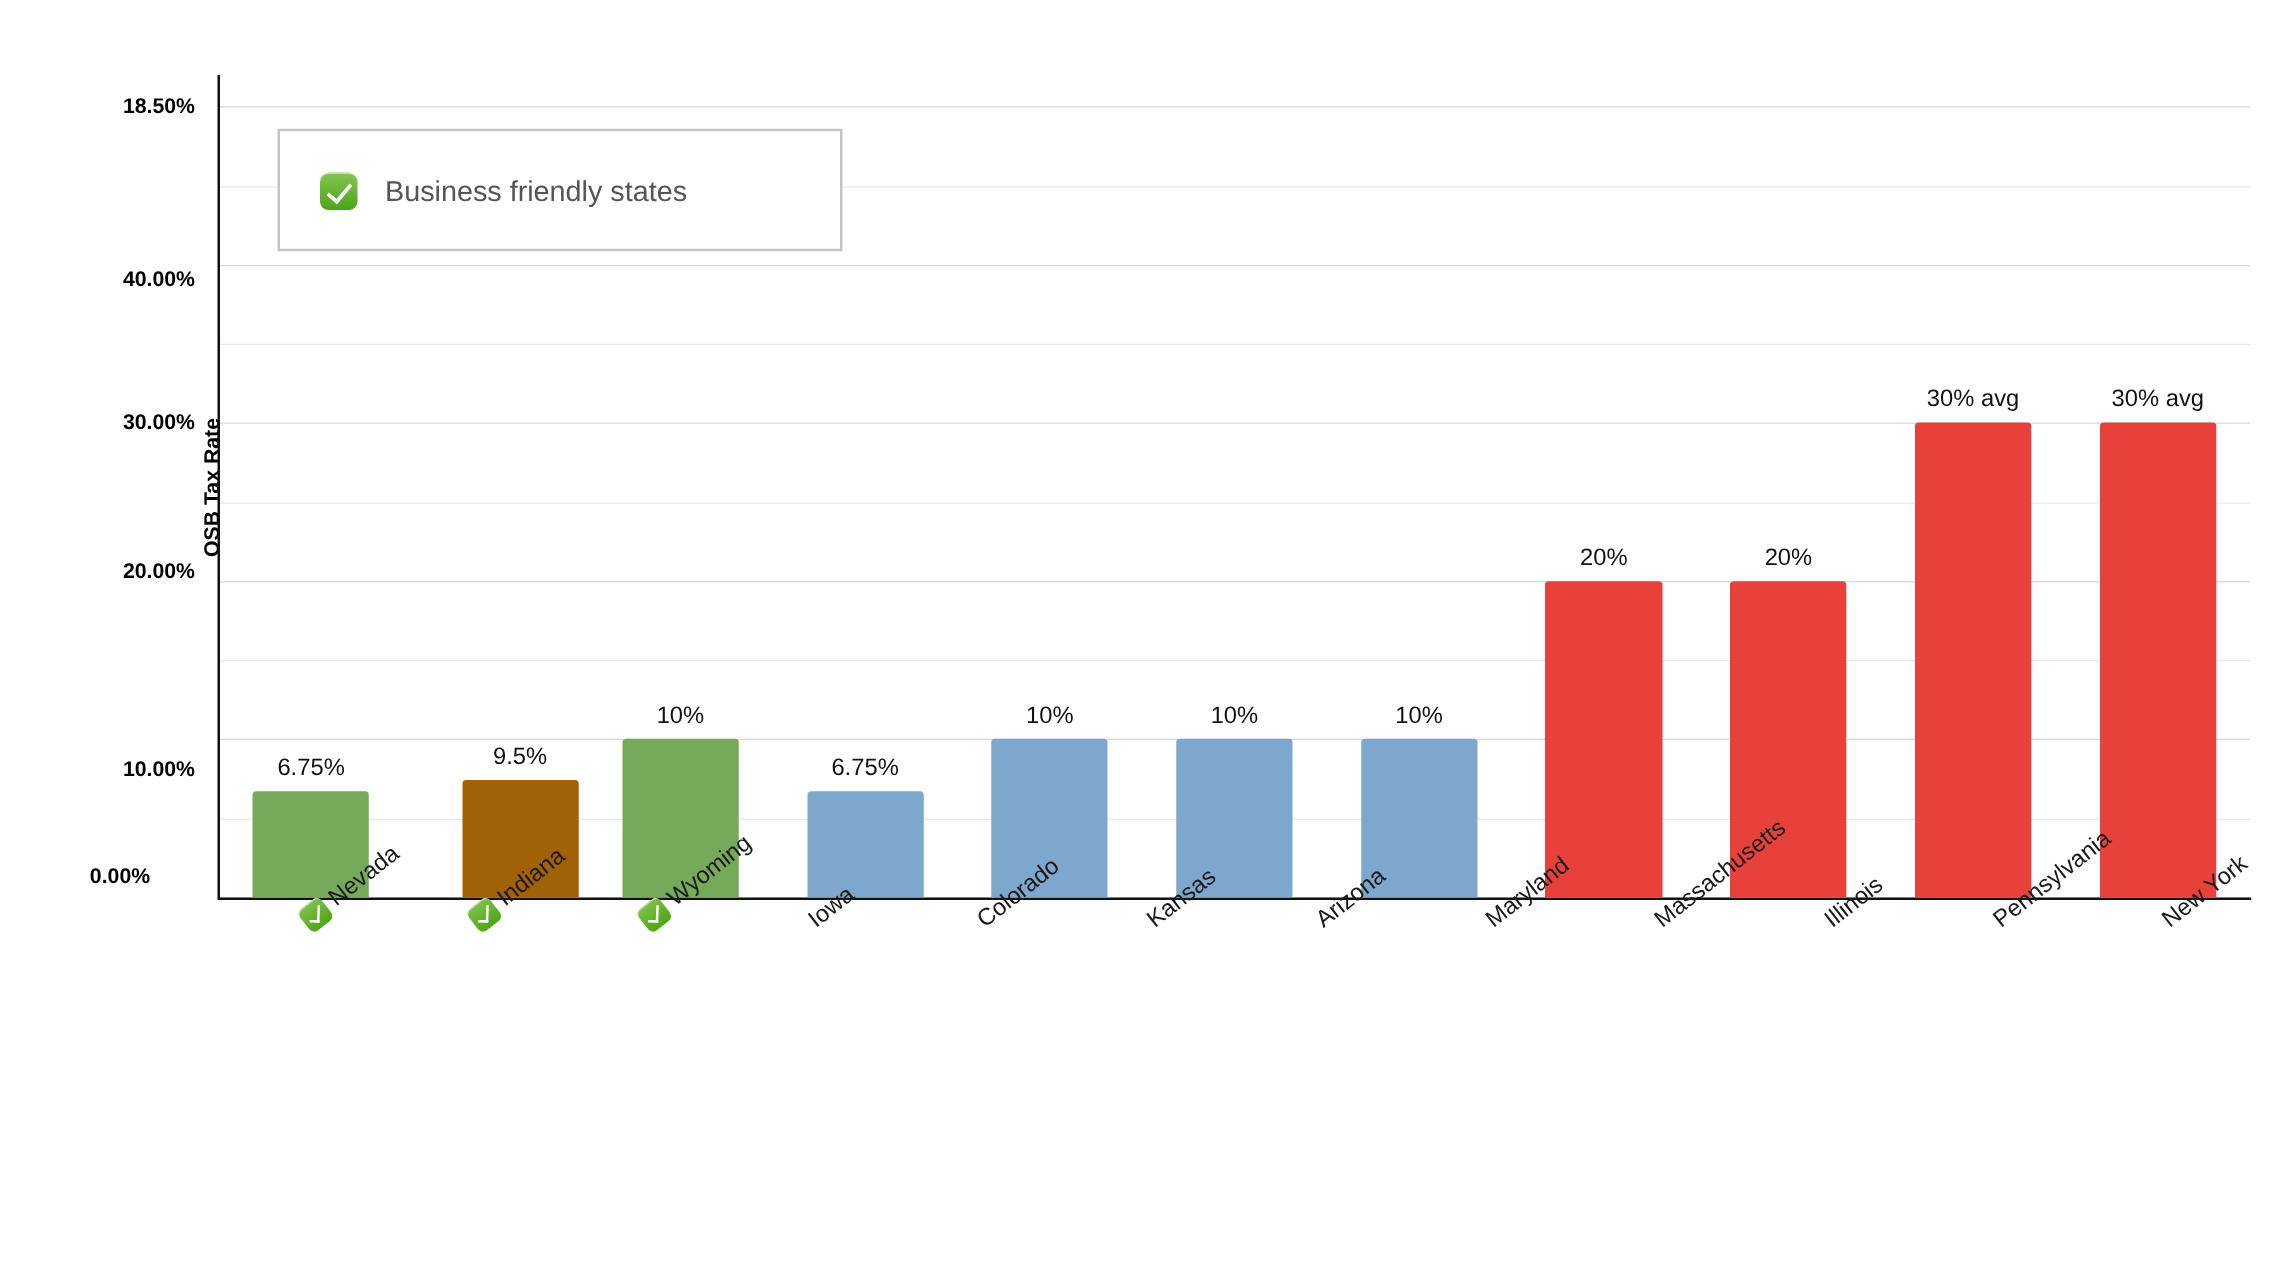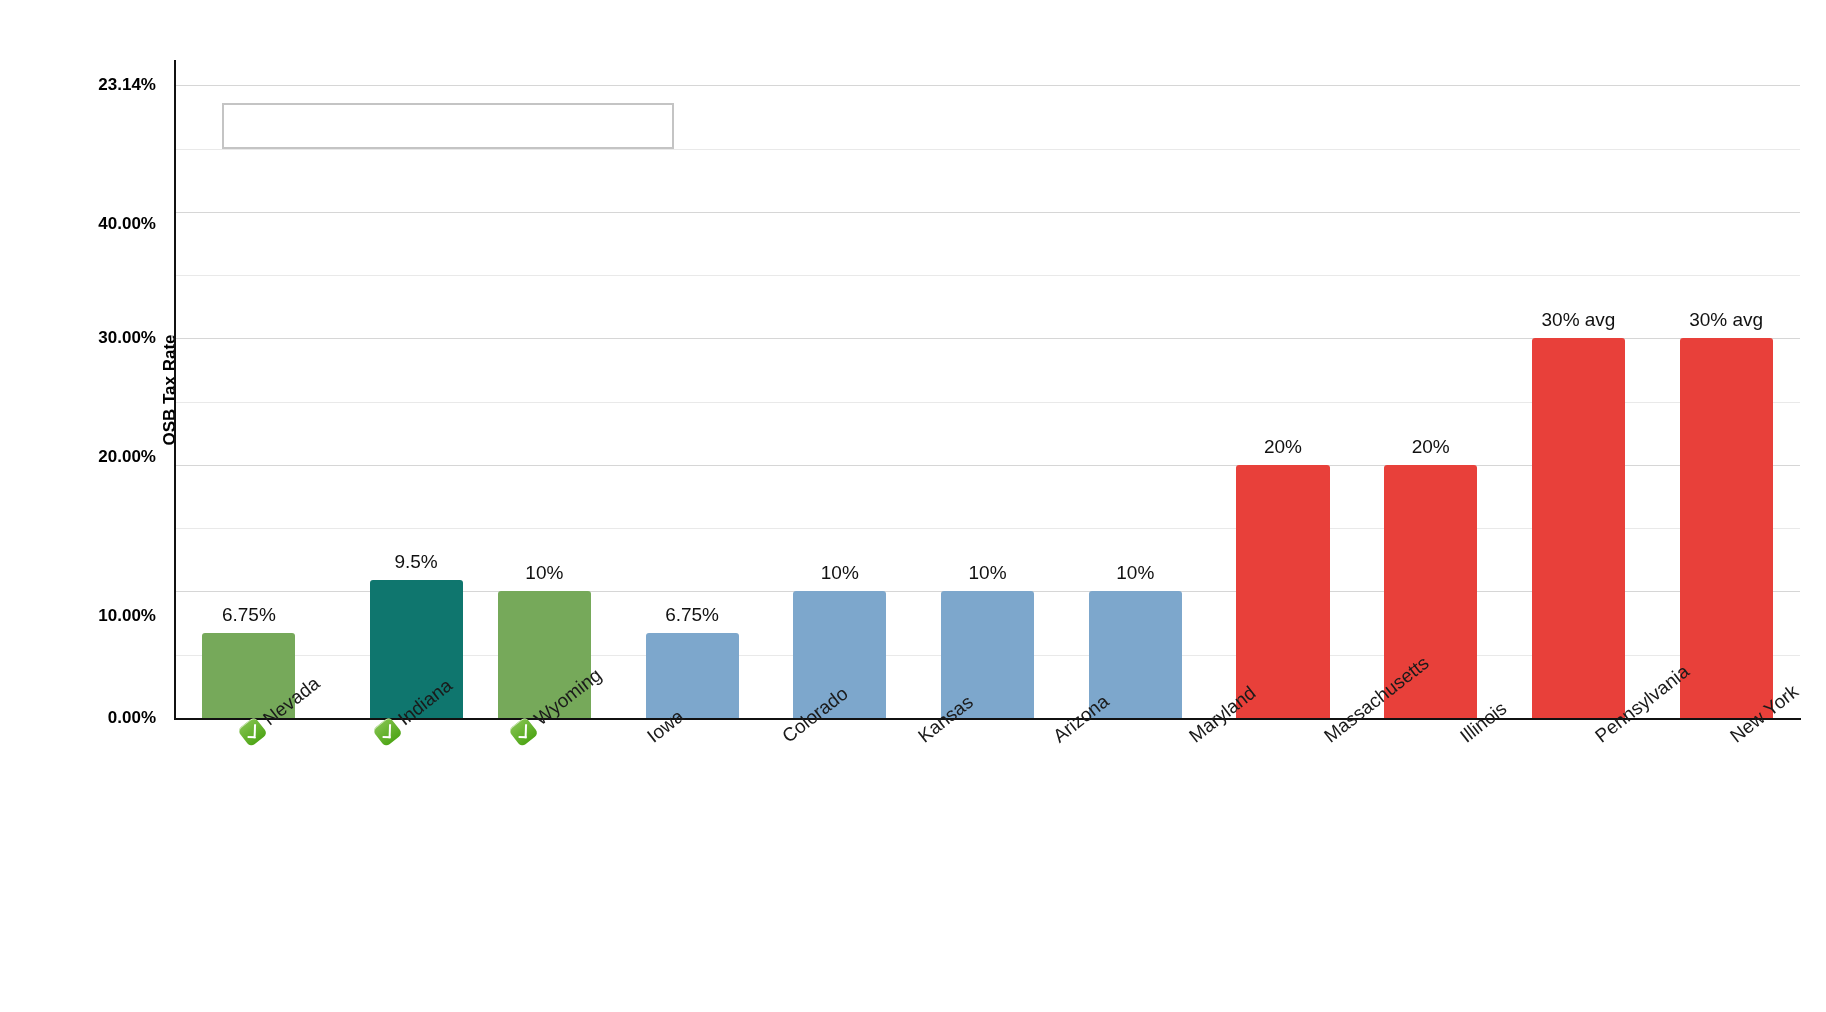--- a/index.html
+++ b/index.html
@@ -197,36 +197,36 @@
       <div class="gridline major" style="top: 278.385px;"></div>
       <div class="gridline" style="top: 215.115px;"></div>
       <div class="gridline major" style="top: 151.846px;"></div>
       <div class="gridline" style="top: 88.5769px;"></div>
       <div class="gridline major" style="top: 25.3077px;"></div>
     </div>
   <div id="axis-line-y"></div>
   <div id="axis-line-x"></div>
 
   <div id="yticks">
-      <div class="y-tick" style="top: 718px;">0.00%</div>
+      <div class="y-tick" style="top: 701px; text-align: center;">0.00%</div>
       <div class="y-tick" style="top: 616px;">10.00%</div>
       <div class="y-tick" style="top: 457px;">20.00%</div>
       <div class="y-tick" style="top: 338.385px;">30.00%</div>
       <div class="y-tick" style="top: 224px;">40.00%</div>
-      <div class="y-tick" style="top: 85.3077px;">23.14%</div>
+      <div class="y-tick" style="top: 85.3077px;">18.50%</div>
     </div>
 
   <div id="bars">
       <div class="bar-slot">
         <div class="bar" style="height: 85.4135px; background: rgb(118, 169, 90);">
           <div class="bar-label">6.75%</div>
         </div>
       </div>
       <div class="bar-slot">
-        <div class="bar" style="height: 138px; background: #0f766e; margin-left: 39px;">
+        <div class="bar" style="height: 94px; background: #a16207; margin-left: 39px;">
           <div class="bar-label">9.5%</div>
         </div>
       </div>
       <div class="bar-slot">
         <div class="bar" style="height: 126.538px; background: rgb(118, 169, 90);">
           <div class="bar-label">10%</div>
         </div>
       </div>
       <div class="bar-slot">
         <div class="bar" style="height: 85.4135px; background: rgb(125, 167, 204);">
@@ -330,15 +330,19 @@
         </div>
       </div>
       <div class="xlabel-slot">
         <div class="xlabel">
           <span>New York</span>
         </div>
       </div>
     </div>
 
   <div id="legend">
+      <div class="legend-row">
+        <span class="legend-swatch check"></span>
+        <span class="legend-text">Business friendly states</span>
+      </div>
     </div>
 
 </div>
 
 </body></html>

